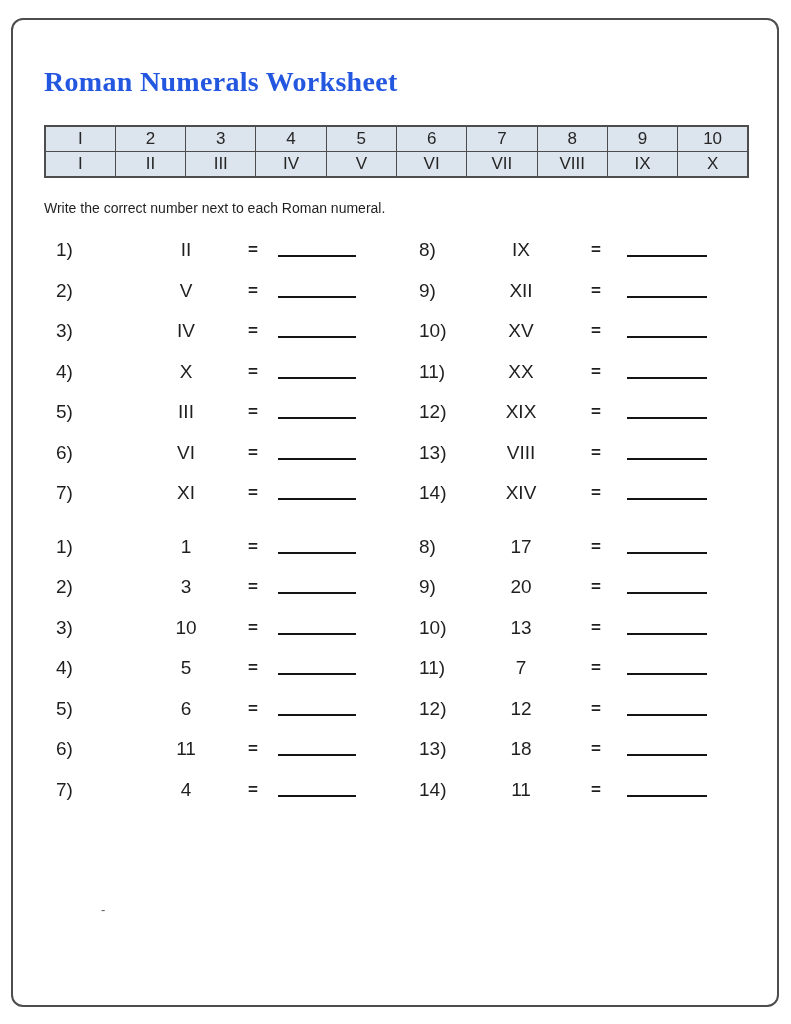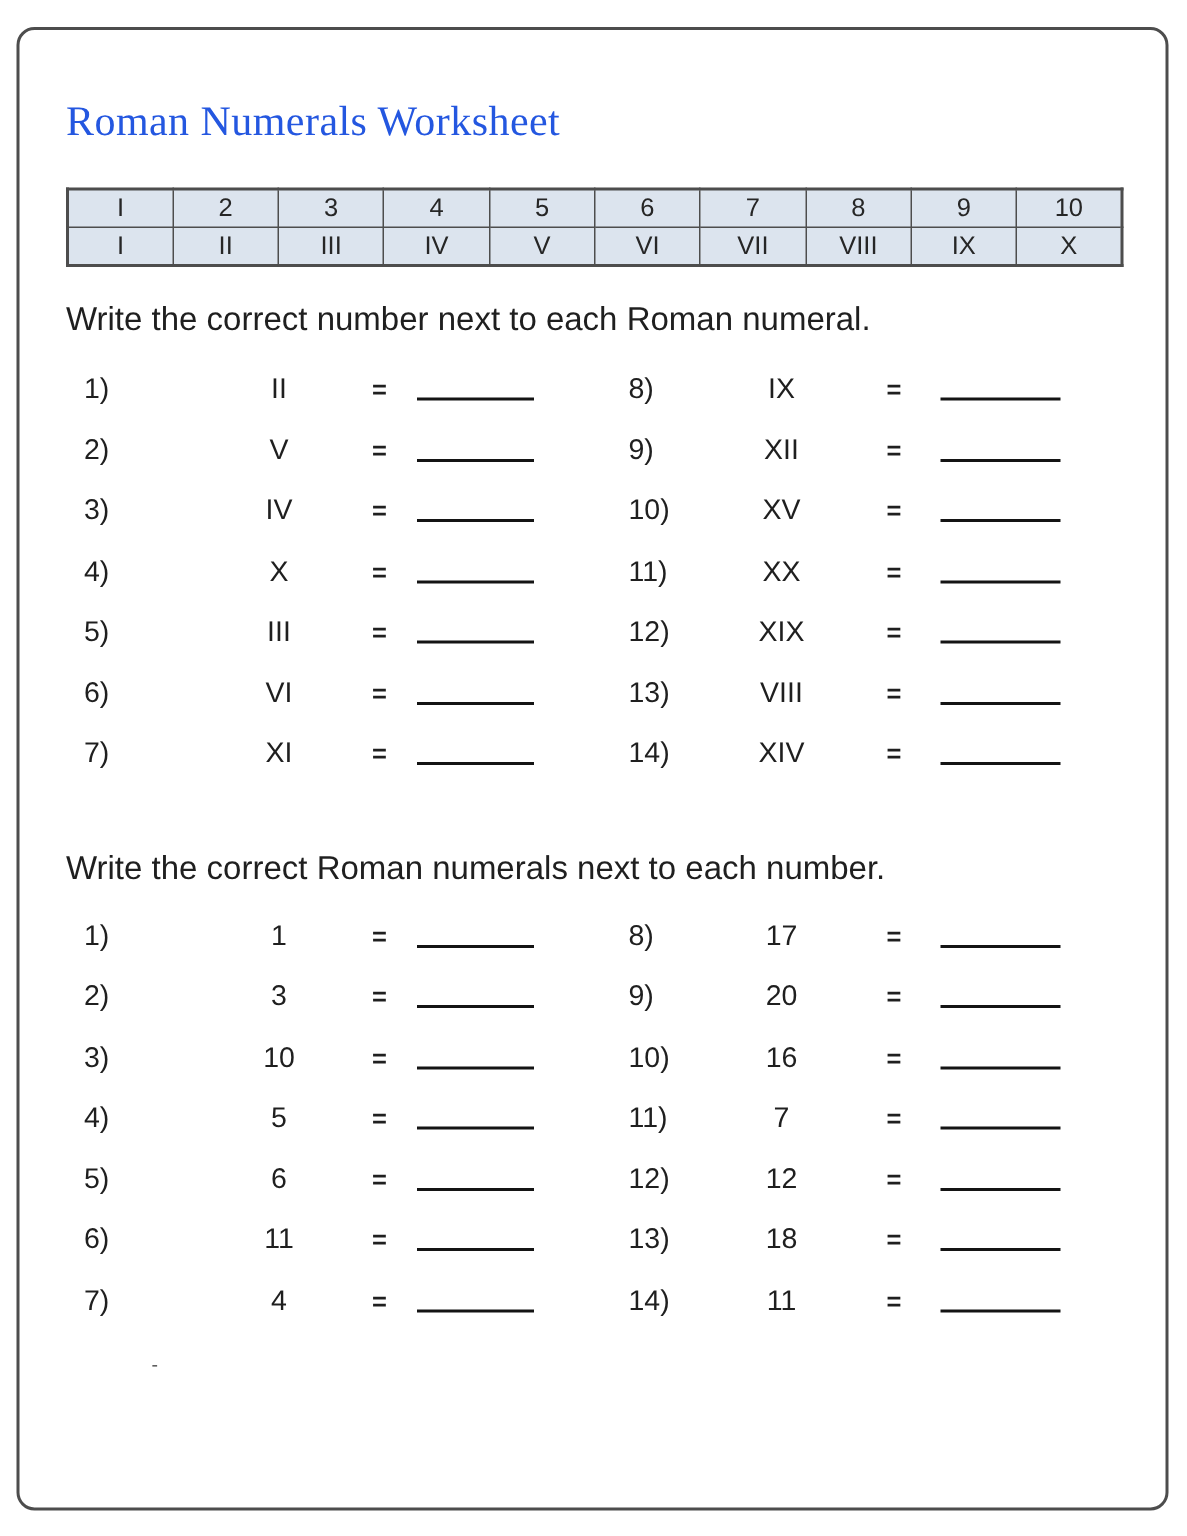--- a/index.html
+++ b/index.html
@@ -12,35 +12,35 @@
     position:absolute; left:11px; top:18px;
     width:768px; height:989px;
     border:2px solid #4d4d4d; border-radius:12px;
     box-sizing:border-box; background:#ffffff;
   }
   .content { padding:0 30px 0 31px; }
 
   .title {
     margin:46px 0 0 0;
     font-family:"Liberation Serif", serif;
-    font-weight:normal; font-size:28px; letter-spacing:0.3px;
+    font-weight:bold; font-size:28px; letter-spacing:0.3px;
     color:#2457e0;
   }
 
   table.ref {
     margin-top:27px; width:705px; table-layout:fixed;
     border-collapse:collapse; border:2px solid #4d4d4d;
   }
   table.ref td {
     border:1px solid #4d4d4d; background:#dce4ee;
     height:24px; text-align:center; vertical-align:middle;
     font-size:17px; color:#262626; padding:0;
   }
 
-  .instruction { margin:22px 0 0 0; font-size:22px; }
+  .instruction { margin:22px 0 0 0; font-size:14px; }
   .instruction.second { margin-top:42px; }
 
   .xgrid { margin-top:14px; display:grid; grid-template-columns:335px 1fr; }
   .xgrid.second { margin-top:13px; }
   .xcol { display:block; }
   .xrow {
     display:grid; align-items:center; height:40.5px;
   }
   .xcol.left .xrow  { grid-template-columns:88px 84px 50px 78px; padding-left:12px; }
   .xcol.right .xrow { grid-template-columns:58px 88px 62px 80px; padding-left:40px; }
@@ -195,21 +195,20 @@
 
           <div class="xrow">
             <span class="xnum">14)</span>
             <span class="xval">XIV</span>
             <span class="xeq">=</span>
             <span class="xblank"></span>
           </div>
         </div>
     </div>
 
-    <p class="instruction second">Write the correct Roman numerals next to each number.</p>
 
     <div class="xgrid second">
       <div class="xcol left">
 
           <div class="xrow">
             <span class="xnum">1)</span>
             <span class="xval">1</span>
             <span class="xeq">=</span>
             <span class="xblank"></span>
           </div>
@@ -267,21 +266,21 @@
 
           <div class="xrow">
             <span class="xnum">9)</span>
             <span class="xval">20</span>
             <span class="xeq">=</span>
             <span class="xblank"></span>
           </div>
 
           <div class="xrow">
             <span class="xnum">10)</span>
-            <span class="xval">16</span>
+            <span class="xval">13</span>
             <span class="xeq">=</span>
             <span class="xblank"></span>
           </div>
 
           <div class="xrow">
             <span class="xnum">11)</span>
             <span class="xval">7</span>
             <span class="xeq">=</span>
             <span class="xblank"></span>
           </div>

